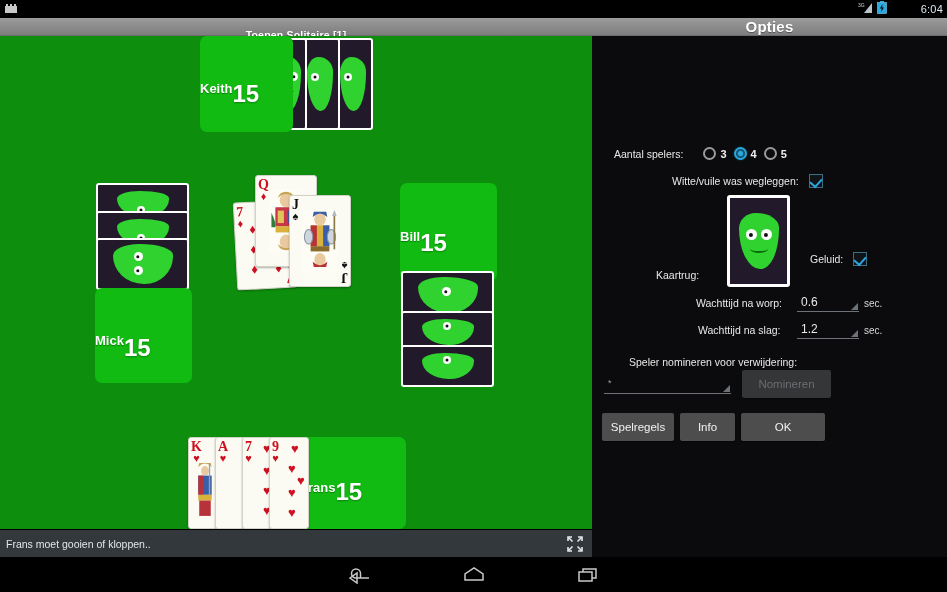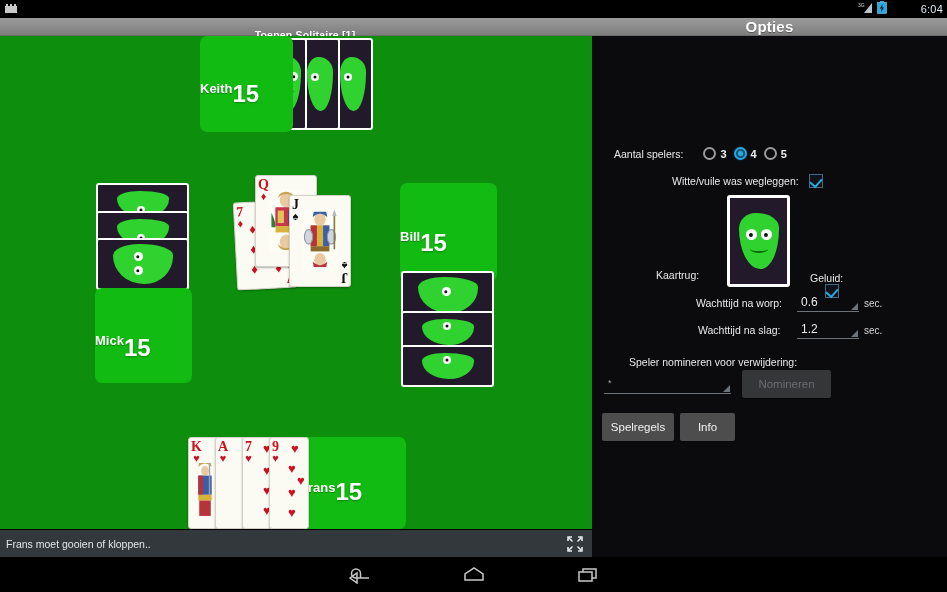--- a/index.html
+++ b/index.html
@@ -23,21 +23,21 @@
   }
   .sb-clock { font-size: 11px; color: #dfe9f0; letter-spacing: .2px; margin-left: 30px; }
 
   
   .titlebar {
     position: absolute; left: 0; top: 18px; width: 947px; height: 18px;
     background: linear-gradient(#9c9c9c, #8a8a8a 55%, #7e7e7e);
     border-bottom: 1px solid #6c6c6c;
   }
   .titlebar .tb-game {
-    position: absolute; left: 9px; top: 0; width: 592px; height: 34px;
+    position: absolute; left: 0; top: 0; width: 592px; height: 34px;
     display: flex; align-items: center; justify-content: center;
     color: #ffffff; font-size: 10.5px; font-weight: bold; letter-spacing: .2px;
     text-shadow: 0 1px 0 rgba(0,0,0,.35);
     text-align: center;
   }
   .titlebar .tb-opts {
     position: absolute; left: 592px; top: 0; width: 355px; height: 17px;
     display: flex; align-items: center; justify-content: center;
     color: #ffffff; font-size: 15px; font-weight: bold; letter-spacing: .2px;
     text-shadow: 0 1px 0 rgba(0,0,0,.35);
@@ -494,21 +494,21 @@
         <span class="eye" style="left:7px;top:16px;width:11px;height:11px;">
             <i></i>
           </span>
         <span class="eye" style="left:22px;top:16px;width:11px;height:11px;">
             <i></i>
           </span>
         <span class="mouth" style="left:11px;top:32px;width:18px;height:8px;"></span>
       </span>
     </div>
 
-    <div class="opt-row" style="left:218px; top:236px;flex-direction:column;">
+    <div class="opt-row" style="left:218px; top:216px;">
       <span class="opt-label">Geluid:</span>
       <span class="checkbox on" style="margin-left:10px;"></span>
     </div>
 
     <div class="opt-row" style="left:104px; top:261px;">
       <span class="opt-label">Wachttijd na worp:</span>
     </div>
     <div class="spinner" style="left:205px; top:256px; width:62px; height:20px;">
       <span class="sp-val">0.6</span>
       <span class="sp-arrow"></span>
@@ -533,20 +533,23 @@
     </div>
     <div class="btn disabled" style="left:150px; top:334px; width:89px; height:28px;">
       <span>Nomineren</span>
     </div>
 
     <div class="btn" style="left:10px; top:377px; width:72px; height:28px;">
       <span>Spelregels</span>
     </div>
     <div class="btn" style="left:88px; top:377px; width:55px; height:28px;">
       <span>Info</span>
+    </div>
+    <div class="btn" style="left:149px; top:377px; width:84px; height:28px;">
+      <span>OK</span>
     </div>
   </div>
 
   <div class="navbar">
     <div class="nav-icons">
       <span class="nav-btn">
         <svg width="26" height="18" viewBox="0 0 26 18">
           <path d="M22 12 H9 a4.5 4.5 0 0 1 0-9 a4.5 4.5 0 0 1 4.5 4.5 V12" fill="none" stroke="#c9c9c9" stroke-width="1.5"></path>
           <polygon points="3,12 10,7 10,17" fill="none" stroke="#c9c9c9" stroke-width="1.5"></polygon>
         </svg>

